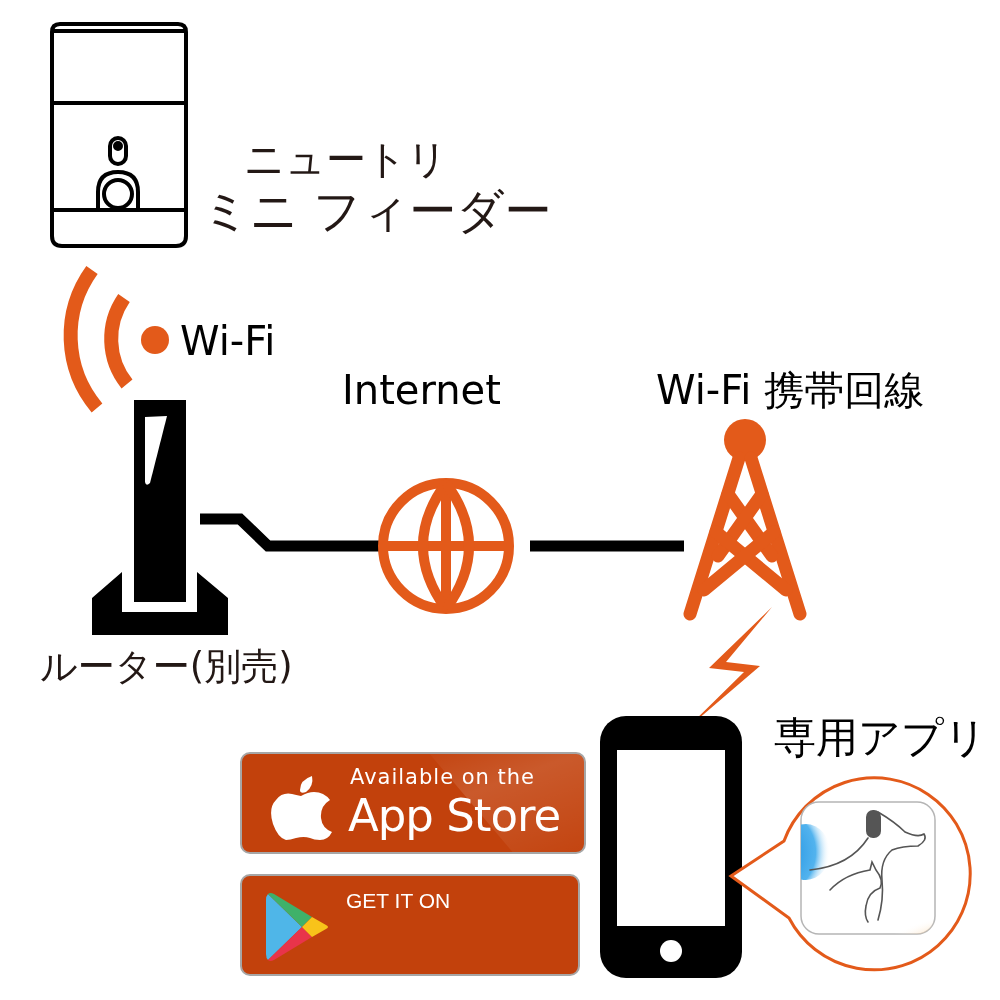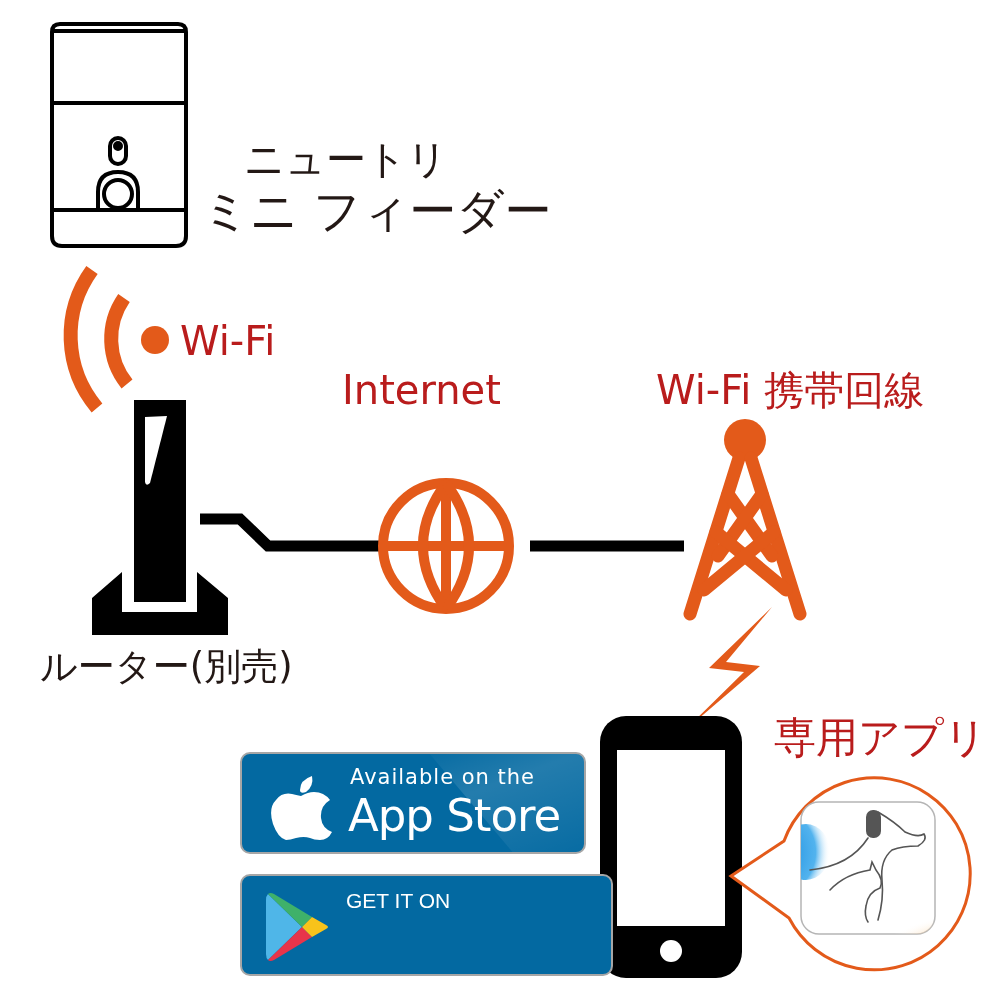--- a/index.html
+++ b/index.html
@@ -1,22 +1,22 @@
 <!DOCTYPE html>
 <html><head>
 <meta charset="utf-8">
 <style>
   html, body { margin:0; padding:0; background:#ffffff; }
   body { width:1000px; height:1000px; position:relative; overflow:hidden;
          font-family:"DejaVu Sans", "Liberation Sans", sans-serif; }
   .abs { position:absolute; }
   svg.layer { position:absolute; left:0; top:0; }
-  .lbl-orange { color:#b91c1c; white-space:nowrap; }
+  .lbl-orange { color:#000000; white-space:nowrap; }
   .lbl-black { color:#231815; white-space:nowrap; }
-  .badge { position:absolute; background:#0369a1; border:2px solid #a6a6a6; border-radius:10px; box-sizing:border-box; overflow:hidden; color:#fff;text-align:center; }
+  .badge { position:absolute; background:#c2410c; border:2px solid #a6a6a6; border-radius:10px; box-sizing:border-box; overflow:hidden; color:#fff;text-align:center; }
   .badge .shine { position:absolute; right:0; top:0; width:55%; height:100%;
      background:linear-gradient(160deg, rgba(255,255,255,0) 0%, rgba(255,255,255,0.13) 40%, rgba(255,255,255,0.02) 100%);
      clip-path:polygon(18% 0, 100% 0, 100% 100%, 62% 100%); }
 </style>
 </head>
 <body>
 
 <svg class="layer" width="1000" height="1000" viewBox="0 0 1000 1000">
 
   <g fill="none" stroke="#000" stroke-width="4">
@@ -123,21 +123,21 @@
 <div class="badge" style="left:240px;top:752px;width:346px;height:102px;">
   <div class="shine"></div>
   <svg class="abs" style="left:28px;top:18px;" width="62" height="68" viewBox="0 0 62 68">
     <path d="M42 4 Q44 14 36 20 Q30 22 30 18 Q30 8 42 4 Z" fill="#fff"></path>
     <path d="M31 24 Q38 20 44 20 Q54 20 60 28 Q50 34 51 46 Q52 56 62 60 Q58 68 50 68 Q44 68 40 66 Q34 64 26 66 Q20 68 16 68 Q8 66 3 52 Q-2 36 6 28 Q12 20 22 22 Q26 23 31 24 Z" fill="#fff"></path>
   </svg>
   <div class="abs" style="left:108px;top:10px;font-size:21px;line-height:26px;letter-spacing:1px;color:#fff;font-family:'DejaVu Sans',sans-serif;">Available on the</div>
   <div class="abs" style="left:106px;top:36px;font-size:45px;line-height:52px;color:#fff;font-family:'DejaVu Sans',sans-serif;letter-spacing:-1px;">App Store</div>
 </div>
 
-<div class="badge" style="left:240px;top:874px;width:373px;height:102px;">
+<div class="badge" style="left:240px;top:874px;width:340px;height:102px;">
   <svg class="abs" style="left:24px;top:16px;" width="64" height="70" viewBox="0 0 64 70">
     <path d="M2 2 L36 35 L2 68 Q0 66 0 62 L0 8 Q0 4 2 2 Z" fill="#4fb6e8"></path>
     <path d="M2 2 L36 35 L46 25 L8 2 Q4 0 2 2 Z" fill="#3fb16a"></path>
     <path d="M2 68 L36 35 L46 45 L8 68 Q4 70 2 68 Z" fill="#e8344a"></path>
     <path d="M46 25 L60 33 Q64 35 60 37 L46 45 L36 35 Z" fill="#f8c31a"></path>
   </svg>
   <div class="abs" style="left:104px;top:12px;font-size:21px;line-height:26px;color:#fff;font-family:'Liberation Sans',sans-serif;">GET IT ON</div>
 </div>
 
 </body></html>

